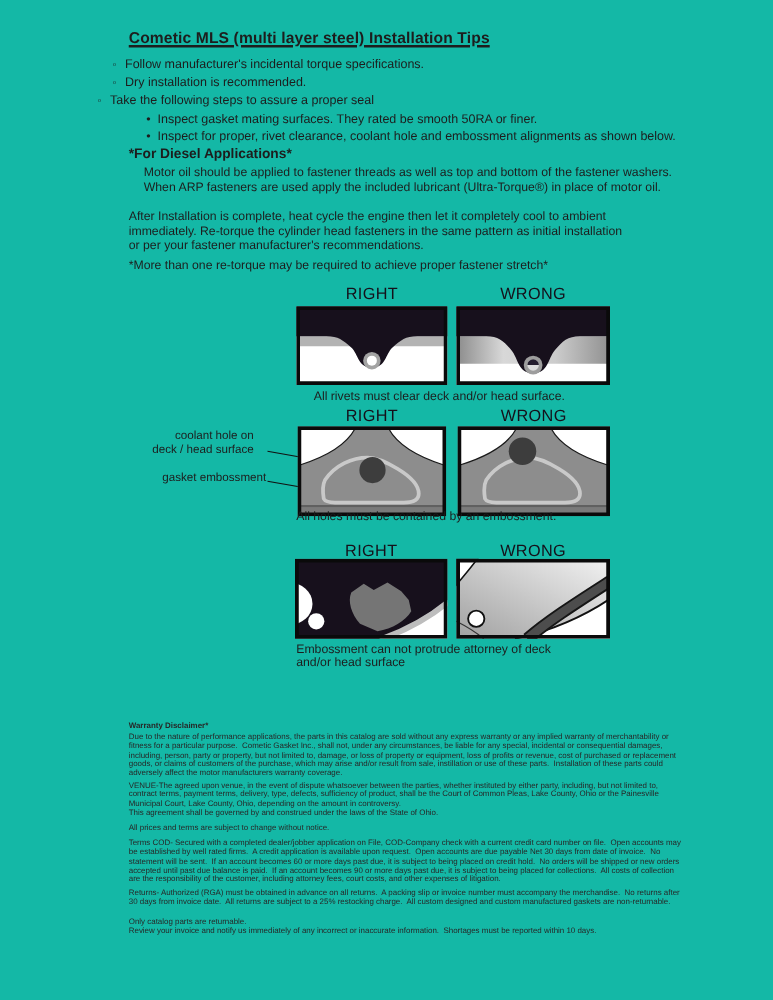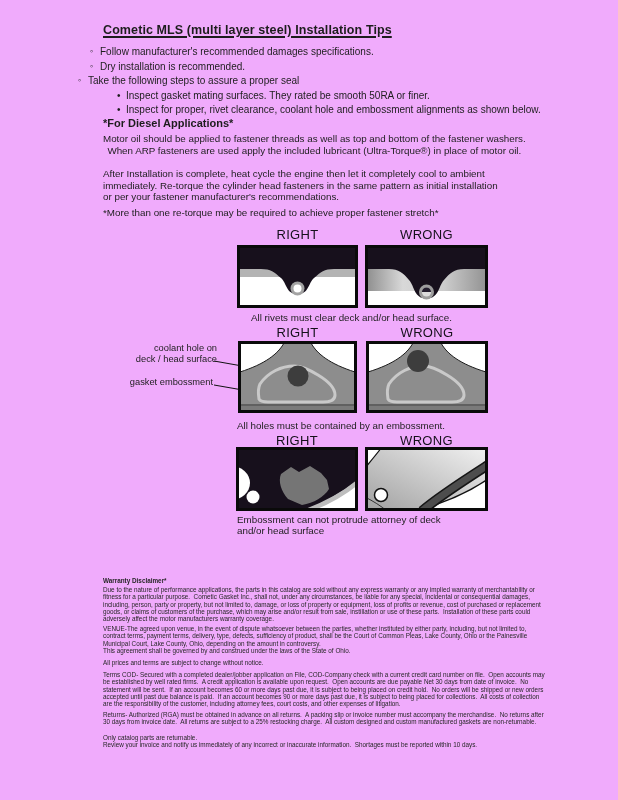--- a/index.html
+++ b/index.html
@@ -1,16 +1,16 @@
 <!DOCTYPE html>
 <html><head>
 <meta charset="utf-8">
 <style>
   html,body{margin:0;padding:0;background:#ffffff;}
-  .page{position:relative;width:618px;height:800px;background:#f0abfc;overflow:hidden;
+  .page{position:relative;width:618px;height:800px;background:#14b8a6;overflow:hidden;
         font-family:"Liberation Sans",sans-serif;color:#1d1d1d;}
   .abs{position:absolute;}
   .pre{white-space:pre;}
   .title{font-size:12.5px;font-weight:bold;text-decoration:underline;
          text-underline-offset:2px;text-decoration-thickness:1.5px;letter-spacing:.1px;}
   .bullet-row{position:absolute;font-size:10px;}
   .bullet-glyph{display:inline-block;width:10px;font-size:9px;vertical-align:top;}
   .sub-glyph{display:inline-block;width:9px;font-size:10px;vertical-align:top;}
   .dheading{font-size:11px;font-weight:bold;text-align:center;}
   .para{font-size:9.8px;line-height:11.5px;}
@@ -23,30 +23,30 @@
   svg{display:block;}
 </style>
 </head>
 <body>
 
 <div class="page">
 
   <div class="abs title" style="left:103px;top:23px;">Cometic MLS (multi layer steel) Installation Tips</div>
 
   <div>
-    <div class="bullet-row" style="left:90px;top:46px;"><span class="bullet-glyph">◦</span><span>Follow manufacturer's recommended damages specifications.</span></div>
+    <div class="bullet-row" style="left:90px;top:46px;"><span class="bullet-glyph">◦</span><span>Follow manufacturer's incidental torque specifications.</span></div>
     <div class="bullet-row" style="left:90px;top:60.5px;"><span class="bullet-glyph">◦</span><span>Dry installation is recommended.</span></div>
     <div class="bullet-row" style="left:78px;top:75px;"><span class="bullet-glyph">◦</span><span>Take the following steps to assure a proper seal</span></div>
     <div class="bullet-row" style="left:117px;top:89.5px;"><span class="sub-glyph">•</span><span>Inspect gasket mating surfaces.  They rated be smooth 50RA or finer.</span></div>
     <div class="bullet-row" style="left:117px;top:104px;"><span class="sub-glyph">•</span><span>Inspect for proper, rivet clearance, coolant hole and embossment alignments as shown below.</span></div>
   </div>
 
   <div>
     <div class="abs dheading" style="left:103px;top:117px;">*For Diesel Applications*</div>
-    <div class="abs para pre" style="left:103px;top:133px;text-align:center;">Motor oil should be applied to fastener threads as well as top and bottom of the fastener washers.
+    <div class="abs para pre" style="left:115px;top:133px;">Motor oil should be applied to fastener threads as well as top and bottom of the fastener washers.
 When ARP fasteners are used apply the included lubricant (Ultra-Torque®) in place of motor oil.</div>
     <div class="abs para pre" style="left:103px;top:168px;">After Installation is complete, heat cycle the engine then let it completely cool to ambient
 immediately. Re-torque the cylinder head fasteners in the same pattern as initial installation
 or per your fastener manufacturer's recommendations.</div>
     <div class="abs para" style="left:103px;top:207px;">*More than one re-torque may be required to achieve proper fastener stretch*</div>
   </div>
 
   <div>
     <div class="abs dglabel" style="left:237px;top:227px;width:121px;">RIGHT</div>
     <div class="abs dglabel" style="left:365px;top:227px;width:123px;">WRONG</div>
@@ -78,21 +78,21 @@
       <rect x="1.5" y="1.5" width="120" height="60" fill="none" stroke="#0a0a0a" stroke-width="3"></rect>
     </svg>
 
     <div class="abs caption" style="left:237px;top:312px;margin-left:14px;">All rivets must clear deck and/or head surface.</div>
   </div>
 
   <div>
     <div class="abs dglabel" style="left:238px;top:325px;width:119px;">RIGHT</div>
     <div class="abs dglabel" style="left:366px;top:325px;width:122px;">WRONG</div>
 
-    <div class="abs ann pre" style="left:104px;top:343px;width:113px;">coolant hole on
+    <div class="abs ann pre" style="left:90px;top:343px;width:113px;">coolant hole on
 deck / head surface</div>
     <div class="abs ann pre" style="left:100px;top:377px;width:113px;">gasket embossment</div>
 
     <svg class="abs" style="left:213px;top:353px;" width="86" height="45" viewBox="0 0 86 45">
       <line x1="1" y1="8" x2="80" y2="22" stroke="#111" stroke-width="1"></line>
       <line x1="1" y1="32" x2="47" y2="40" stroke="#111" stroke-width="1"></line>
     </svg>
 
     <svg class="abs" style="left:238px;top:341px;" width="119" height="72" viewBox="0 0 119 72">
       <rect width="119" height="72" fill="#8d8d8d"></rect>
@@ -109,21 +109,21 @@
       <rect width="122" height="72" fill="#8d8d8d"></rect>
       <path d="M2,2 L47,2 C41,13 28,23 2,31 Z" fill="#ffffff" stroke="#1a1a1a" stroke-width="1"></path>
       <path d="M120,2 L75,2 C81,13 94,23 120,31 Z" fill="#ffffff" stroke="#1a1a1a" stroke-width="1"></path>
       <rect x="2" y="63" width="118" height="2" fill="#606060"></rect>
       <rect x="2" y="65" width="118" height="5" fill="#7a7a7a"></rect>
       <path d="M22,58 C21,52 21,47 23,43 C31,31 45,25 57,25 C63,25 73,29 81,34 C91,40 98,47 98,54 C98,59 93,61 86,61 L31,61 C25,61 23,60 22,58 Z" fill="none" stroke="#c9c9c9" stroke-width="3"></path>
       <circle cx="52" cy="20" r="11" fill="#3d3d3d"></circle>
       <rect x="1.5" y="1.5" width="119" height="69" fill="none" stroke="#0a0a0a" stroke-width="3"></rect>
     </svg>
 
-    <div class="abs caption" style="left:237px;top:420px;">All holes must be contained by an embossment.</div>
+    <div class="abs caption" style="left:237px;top:408px;">All holes must be contained by an embossment.</div>
   </div>
 
   <div>
     <div class="abs dglabel" style="left:236px;top:433px;width:122px;">RIGHT</div>
     <div class="abs dglabel" style="left:365px;top:433px;width:123px;">WRONG</div>
 
     <svg class="abs" style="left:236px;top:447px;" width="122" height="64" viewBox="0 0 122 64">
       <rect width="122" height="64" fill="#ffffff"></rect>
       <path d="M0,0 H122 V33 C104,47 87,56 67,64 H0 Z" fill="#17101c"></path>
       <ellipse cx="-5" cy="36" rx="19" ry="17" fill="#ffffff"></ellipse>

